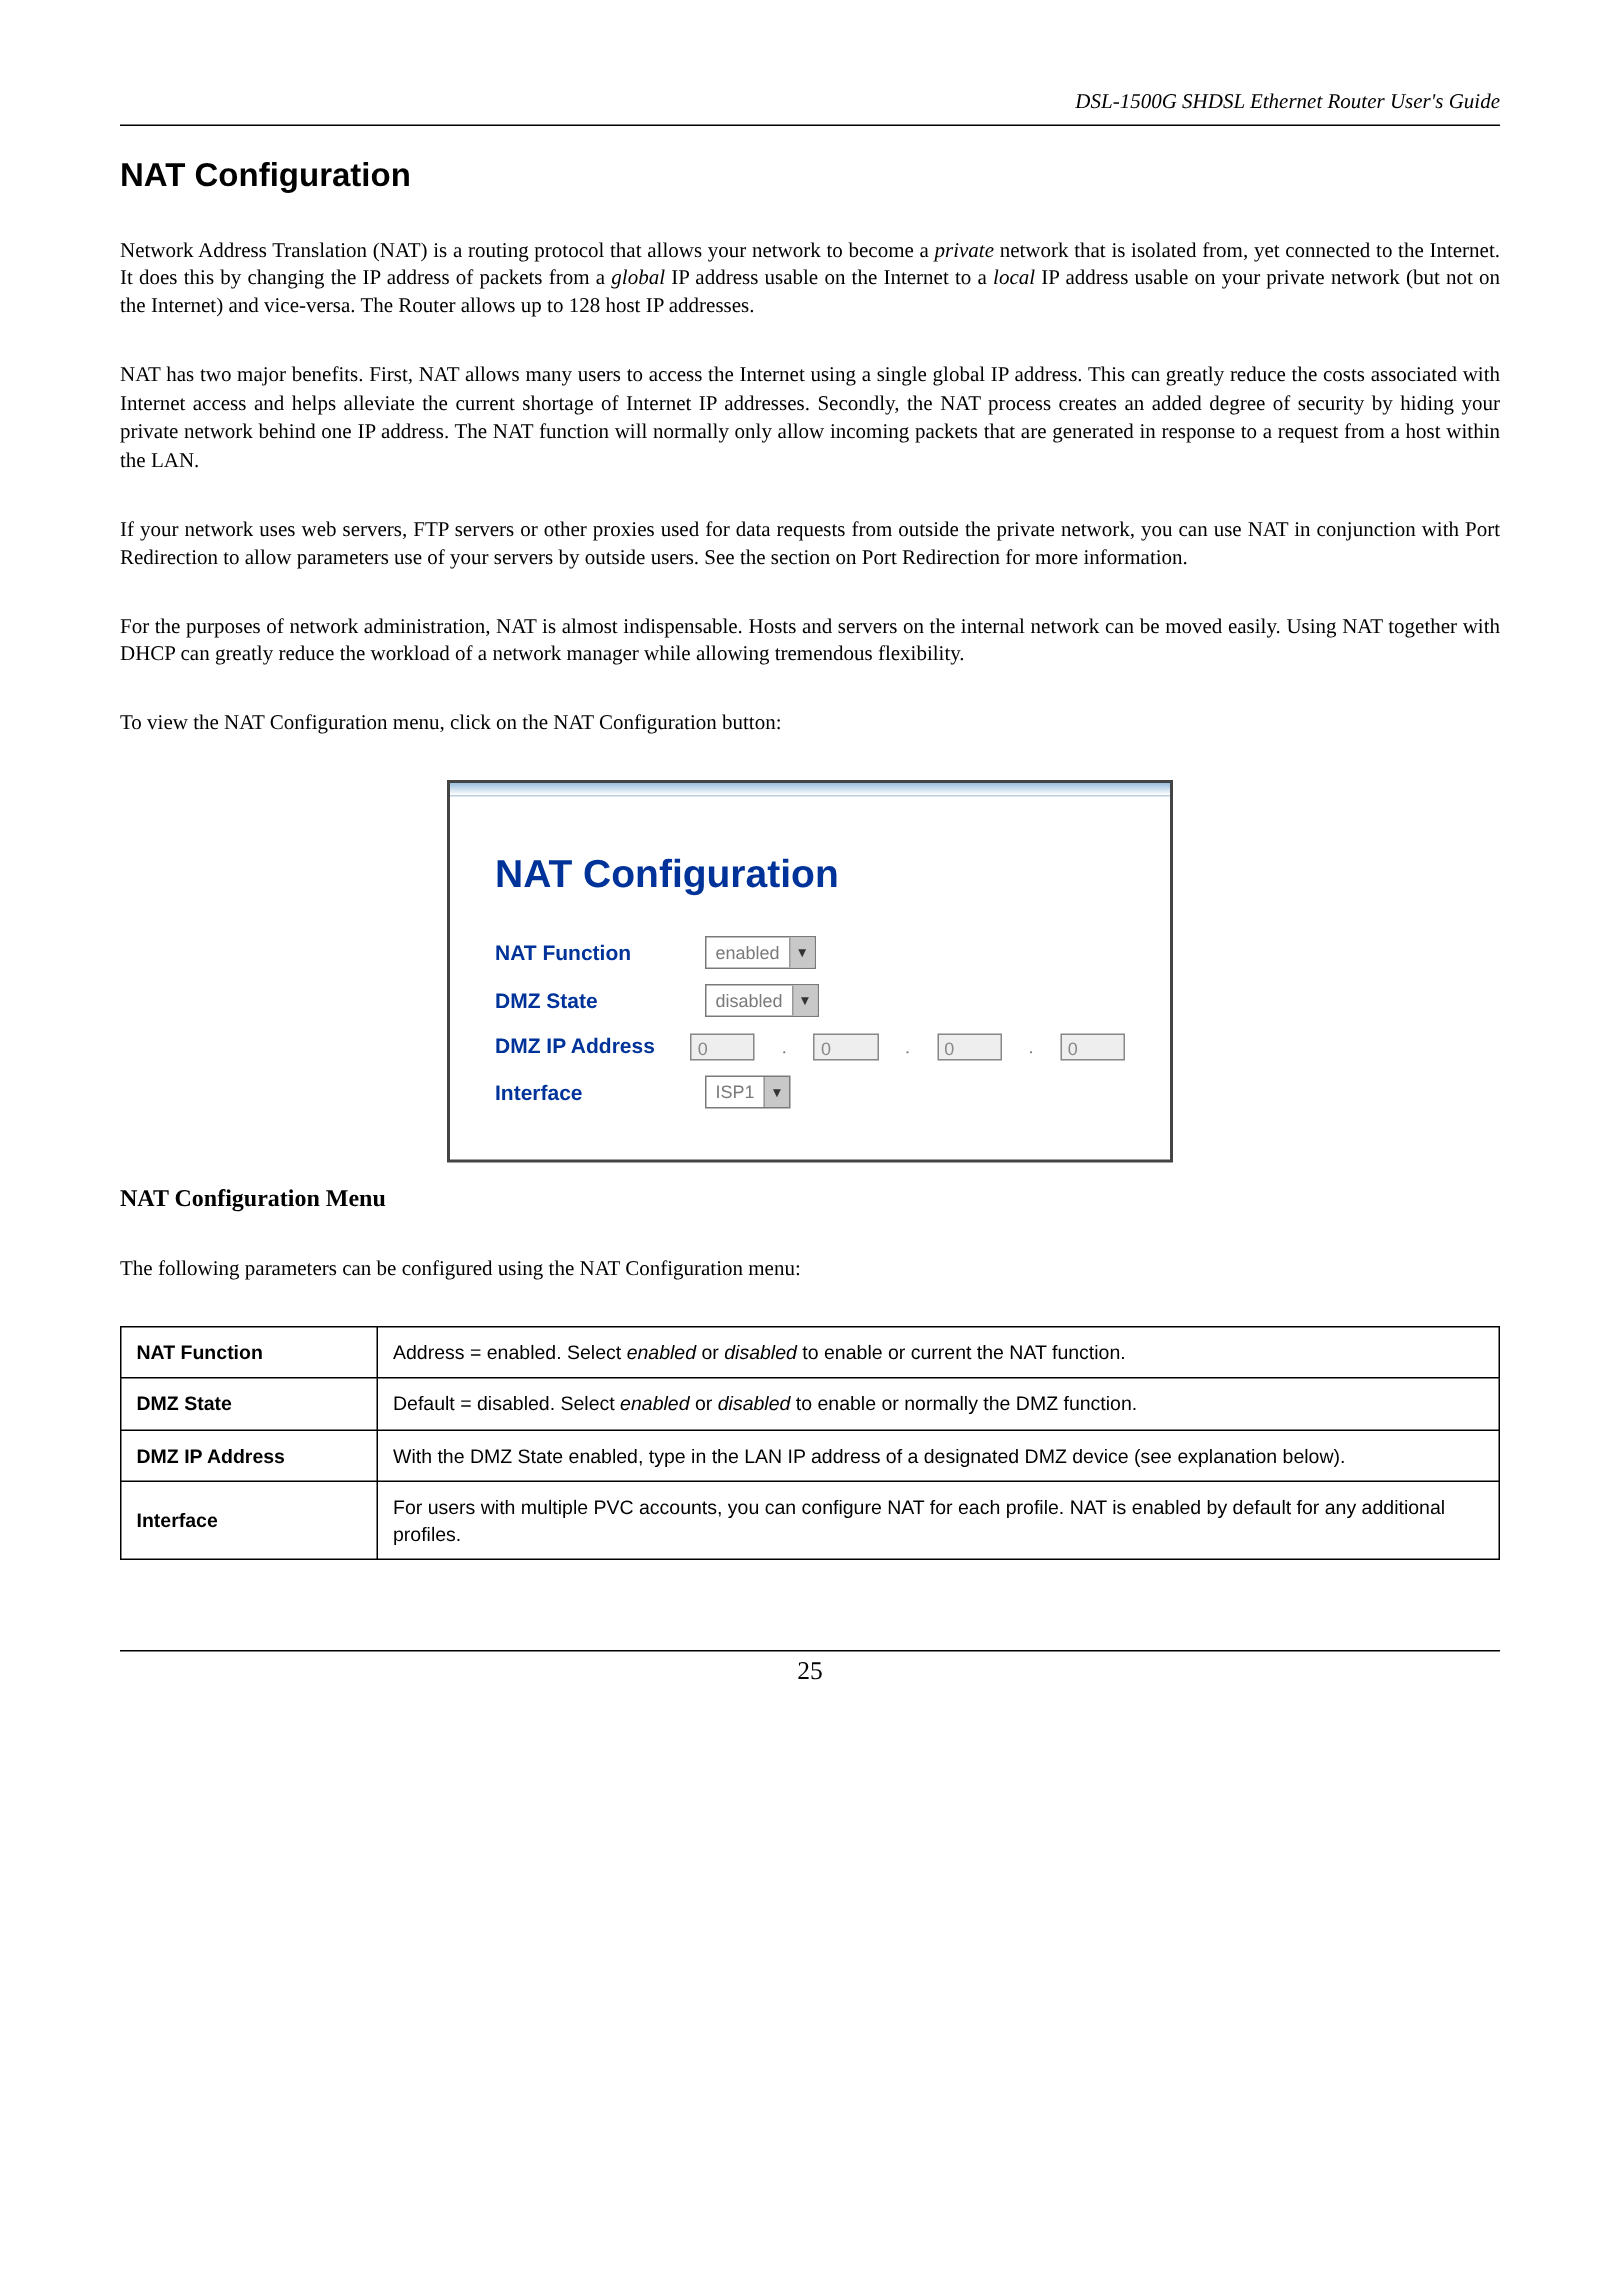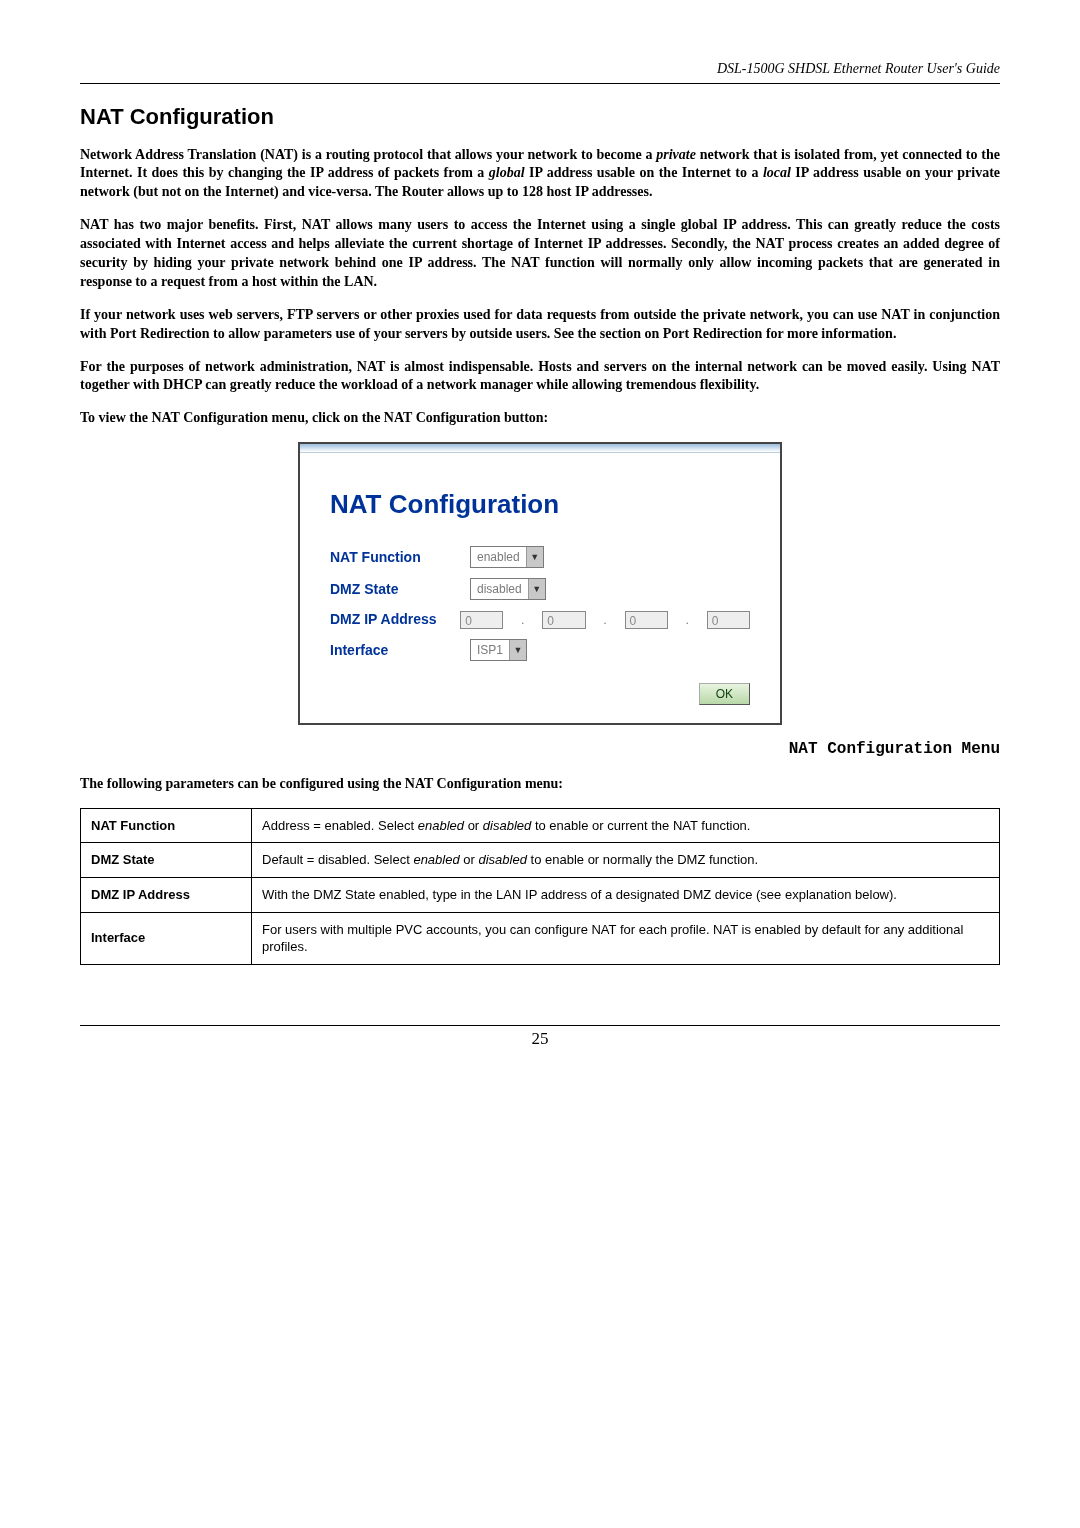--- a/index.html
+++ b/index.html
@@ -22,22 +22,21 @@
       font-family: Arial, Helvetica, sans-serif;
       font-weight: bold;
       font-size: 22px;
       font-style: normal;
       color: #000;
       margin: 0 0 14px 0;
     }
     p {
       font-size: 14px;
       text-align: justify;
-      margin: 14px 0;
-      font-weight: bold;
+      margin: 27px 0;
     }
     .ital { font-style: italic; }
     .figure-wrap {
       display: flex;
       justify-content: center;
       margin: 14px 0 8px;
     }
     .figure {
       border: 2px solid #444;
       width: 480px;
@@ -110,24 +109,24 @@
     .ok-btn {
       display:inline-block;
       padding: 2px 16px;
       font-family: Arial, sans-serif;
       font-size: 12px;
       color:#114411;
       background: linear-gradient(#e8f4e0, #b8d8a8);
       border:1px outset #aaa;
     }
     .fig-caption {
-      font-family: Liberation Mono, monospace;
+      font-family: Liberation Serif, serif;
       font-weight: bold;
       font-size: 16px;
-      text-align: right;
+      text-align: left;
       margin: 14px 0 4px;
     }
     table.param {
       width: 100%;
       border-collapse: collapse;
       font-family: Arial, Helvetica, sans-serif;
       font-size: 13px;
       margin: 4px 0 40px;
     }
     table.param td, table.param th {
@@ -200,23 +199,20 @@
       </div>
 
       <div class="fig-row">
         <span class="fig-label">Interface</span>
         <span class="faux-select">
           <span class="val">ISP1</span>
           <span class="arrow">▼</span>
         </span>
       </div>
     </div>
-    <div class="ok-wrap">
-      <span class="ok-btn">OK</span>
-    </div>
   </div>
 </div>
 
 <div class="fig-caption">NAT Configuration Menu</div>
 
 <p>The following parameters can be configured using the NAT Configuration menu:</p>
 
 <table class="param">
   <tbody>
       <tr>

